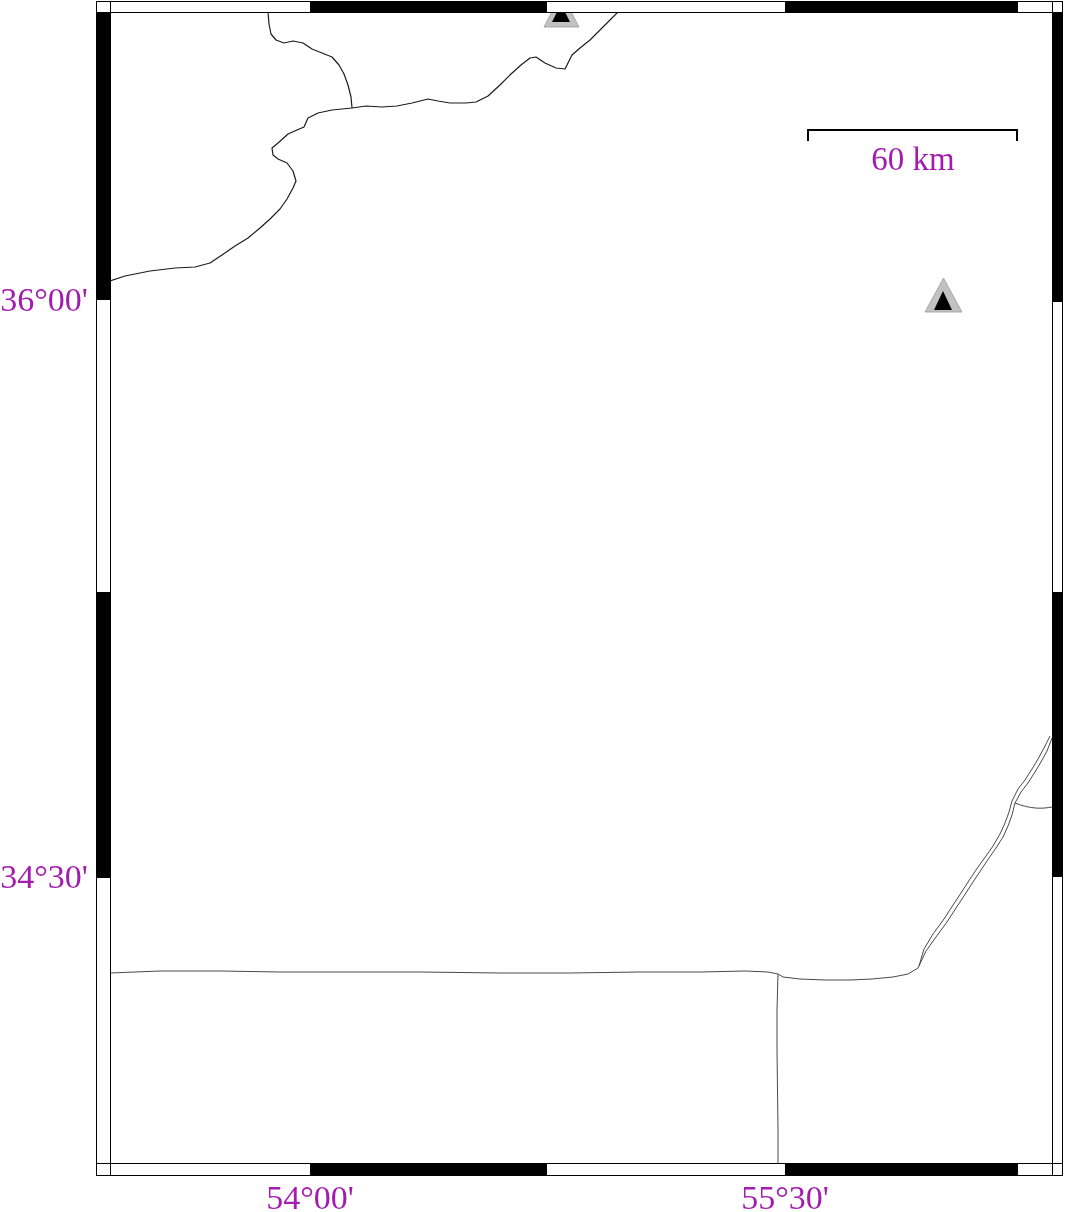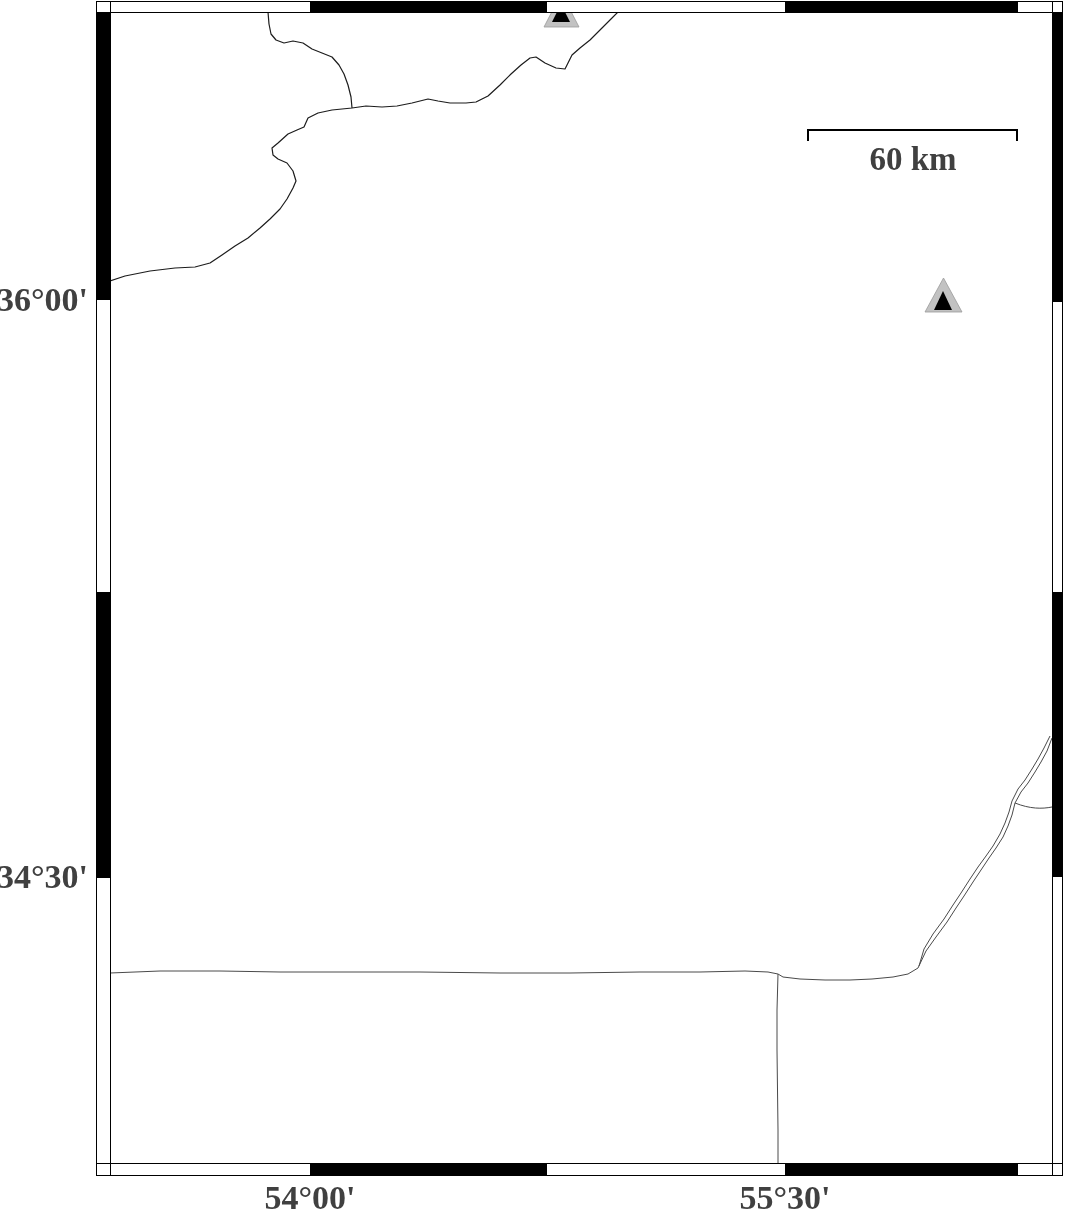--- a/index.html
+++ b/index.html
@@ -7,23 +7,23 @@
     position:relative;
     width:1066px;height:1212px;
     background:#ffffff;
     overflow:hidden;
     font-family:"Liberation Serif", serif;
   }
   .canvas svg{position:absolute;left:0;top:0;}
   .lbl{
     position:absolute;
     font-family:"Liberation Serif", serif;
-    font-weight:bold;
+    font-weight:normal;
     font-size:34px;
-    color:#404040;
+    color:#a21caf;
     line-height:1;
     white-space:nowrap;
   }
   .lbl.lat{right:978px;transform:translateY(-52%);text-align:right;}
   .lbl.lon{transform:translateX(-50%);}
   .lbl.scale{transform:translateX(-50%);font-size:33px;}
 </style>
 </head>
 <body>
 

